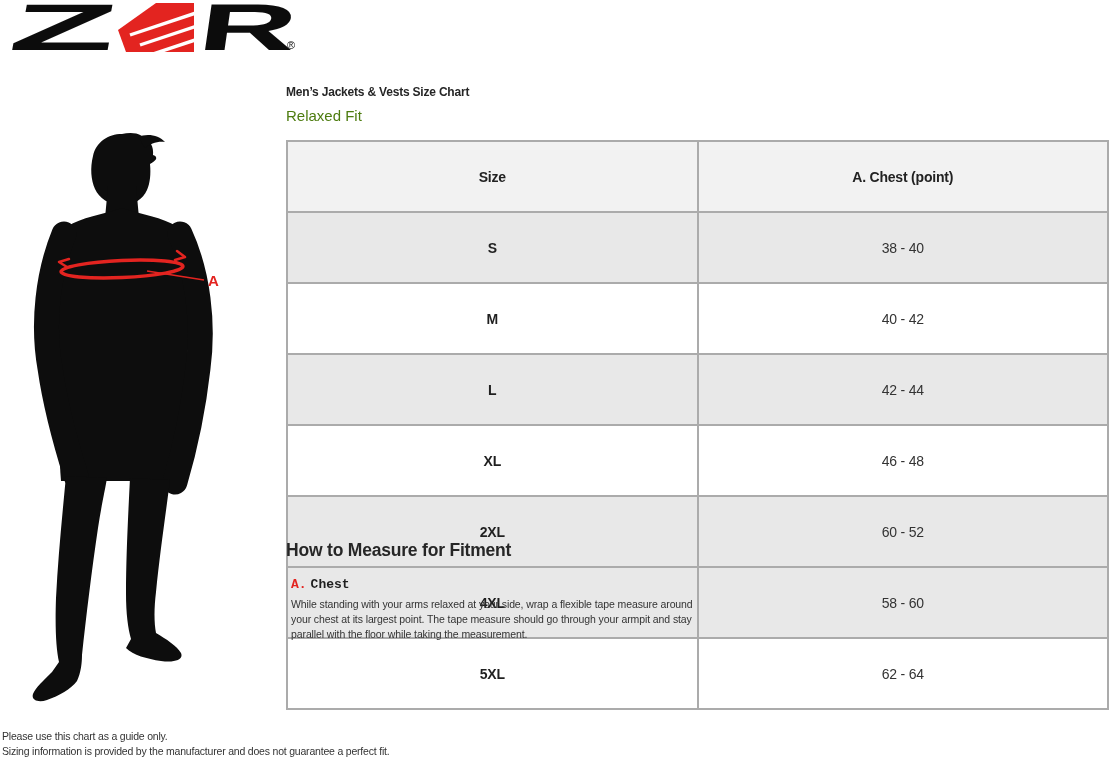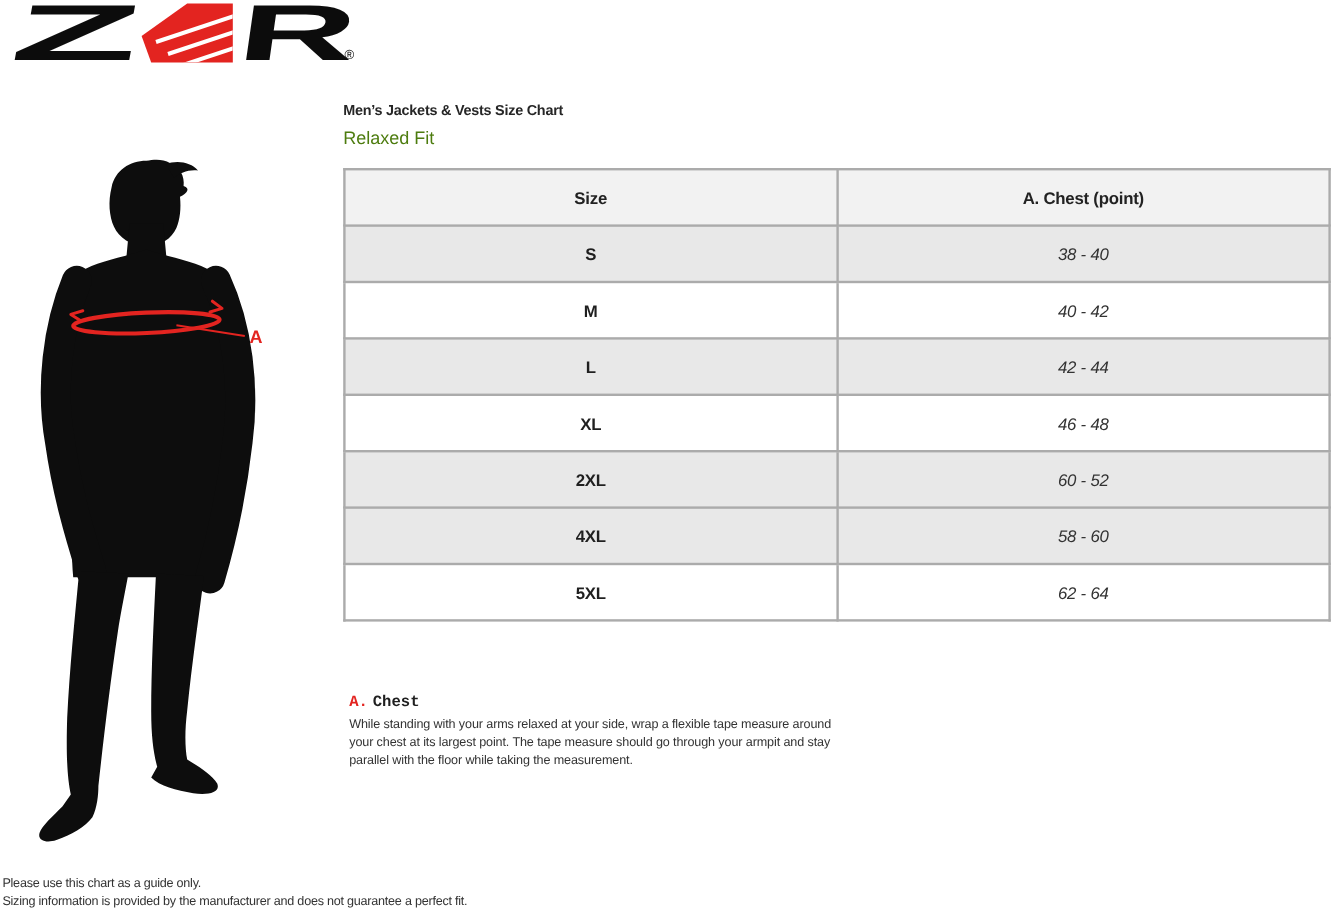--- a/index.html
+++ b/index.html
@@ -12,27 +12,27 @@
   
   .figure-wrap{position:absolute;left:22px;top:128px;width:210px;height:578px;}
   
   .page-title{position:absolute;left:286px;top:85px;font-size:12px;font-weight:bold;
     color:#262626;letter-spacing:-0.2px;}
   .page-subtitle{position:absolute;left:286px;top:107px;font-size:15px;color:#4d7c0f;}
   
   .size-table{position:absolute;left:286px;top:140px;width:823px;border-collapse:collapse;
     table-layout:fixed;}
   .size-table th,.size-table td{
-    border:2px solid #ababab;text-align:center;vertical-align:middle;height:37px;padding:4px;
+    border:2px solid #ababab;text-align:center;vertical-align:middle;height:37px;padding:16px;
     letter-spacing:-0.2px;}
   .size-table th{background:#f2f2f2;font-size:14px;font-weight:bold;color:#222;}
   .size-table td{background:#ffffff;}
   .size-table tr.alt td{background:#e8e8e8;}
   .size-table td.size-cell{font-weight:bold;font-size:14px;color:#1f1f1f;}
-  .size-table td.chest-cell{font-size:14px;color:#333;font-weight:normal;font-style:italic;}
+  .size-table td.chest-cell{font-size:14px;color:#333;font-weight:normal;}
   
   .measure-heading{position:absolute;left:286px;top:540px;font-size:17.5px;font-weight:bold;
     color:#262626;letter-spacing:-0.2px;}
   .measure-item{position:absolute;left:291px;top:577px;width:402px;}
   .measure-item-title{font-size:13px;font-weight:bold;color:#1f1f1f;font-family:Liberation Mono, monospace;}
   .measure-item-title .letter{color:#e32420;margin-right:4px;}
   .measure-desc{margin:5px 0 0 0;font-size:10.5px;line-height:15px;color:#333;
     letter-spacing:-0.1px;}
   
   .footer{position:absolute;left:2px;top:729px;font-size:10.5px;line-height:14.5px;
@@ -136,20 +136,21 @@
         <td class="size-cell">4XL</td>
         <td class="chest-cell">58 - 60</td>
       </tr>
       <tr>
         <td class="size-cell">5XL</td>
         <td class="chest-cell">62 - 64</td>
       </tr>
     </tbody>
   </table>
 
+  <div class="measure-heading">How to Measure for Fitment</div>
 
   <div class="measure-item">
     <div class="measure-item-title">
       <span class="letter">A.</span><span>Chest</span>
     </div>
     <p class="measure-desc">While standing with your arms relaxed at your side, wrap a flexible tape measure around your chest at its largest point. The tape measure should go through your armpit and stay parallel with the floor while taking the measurement.</p>
   </div>
 
   <div class="footer">
     <div>Please use this chart as a guide only.</div>

